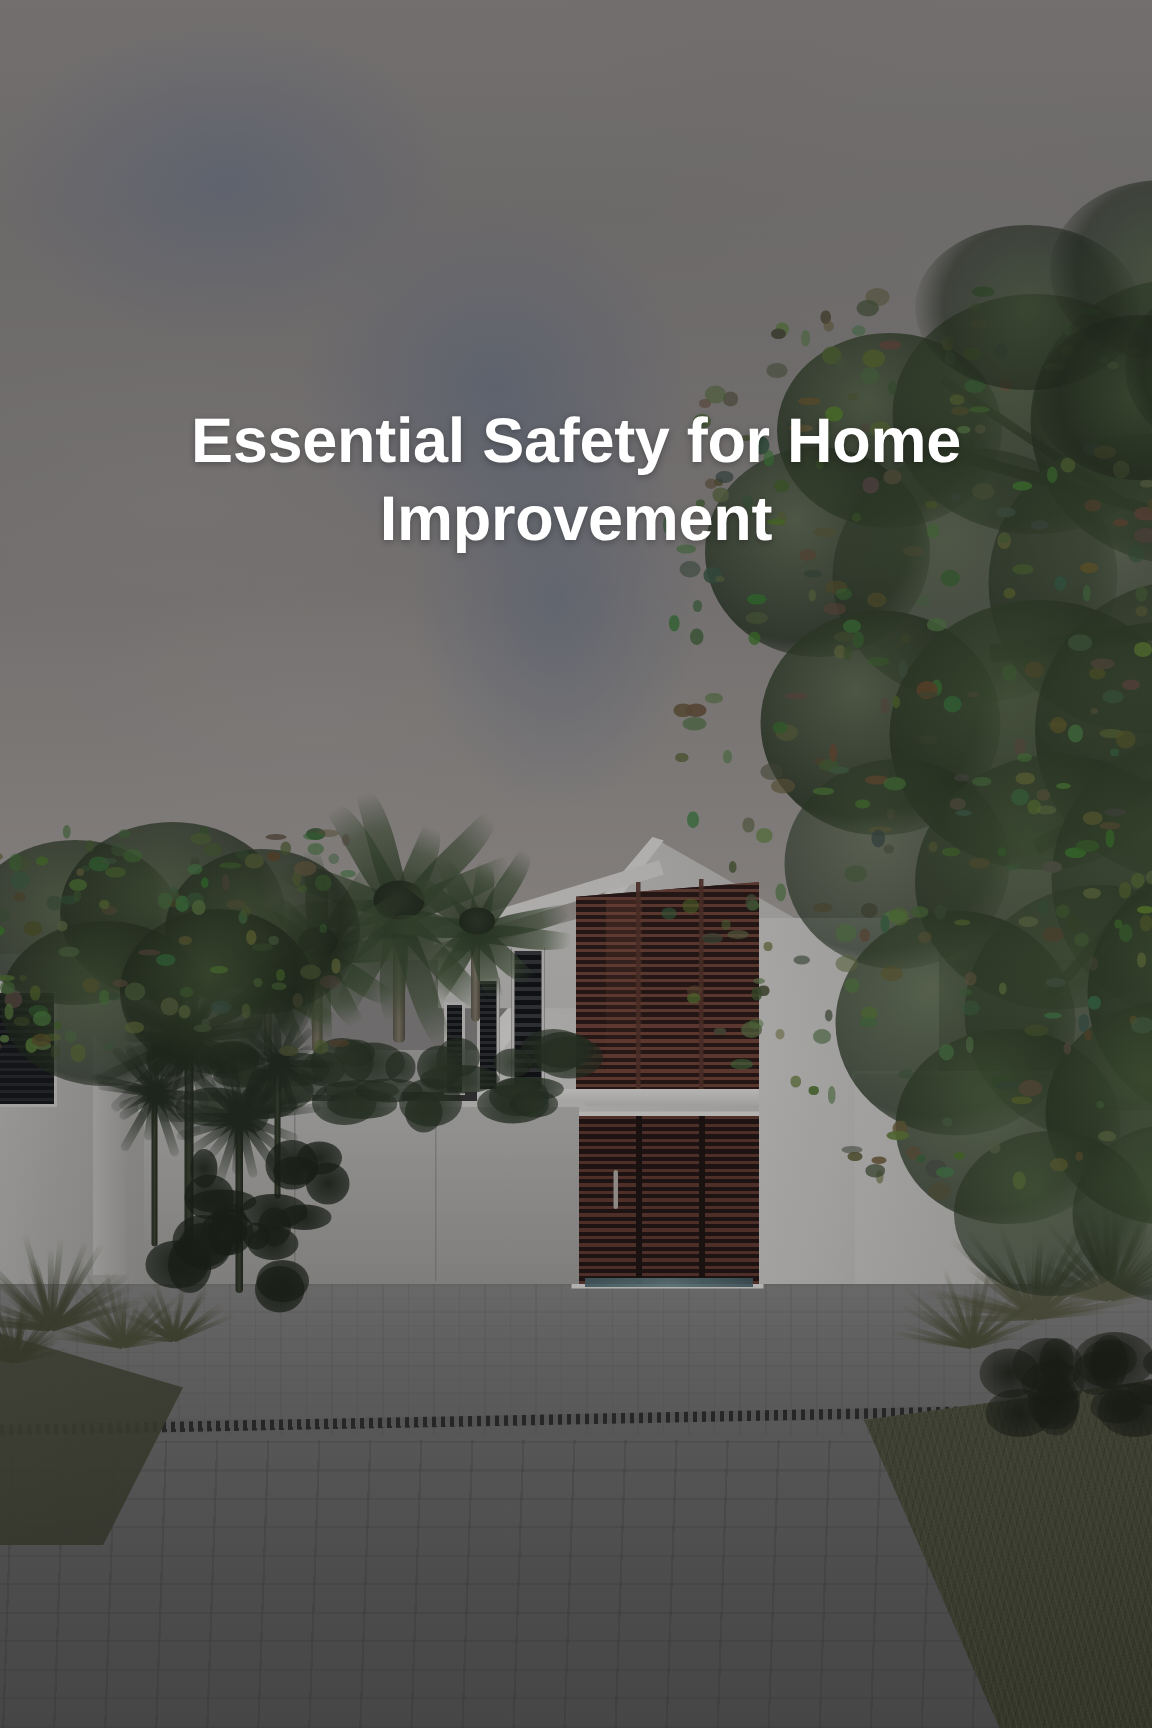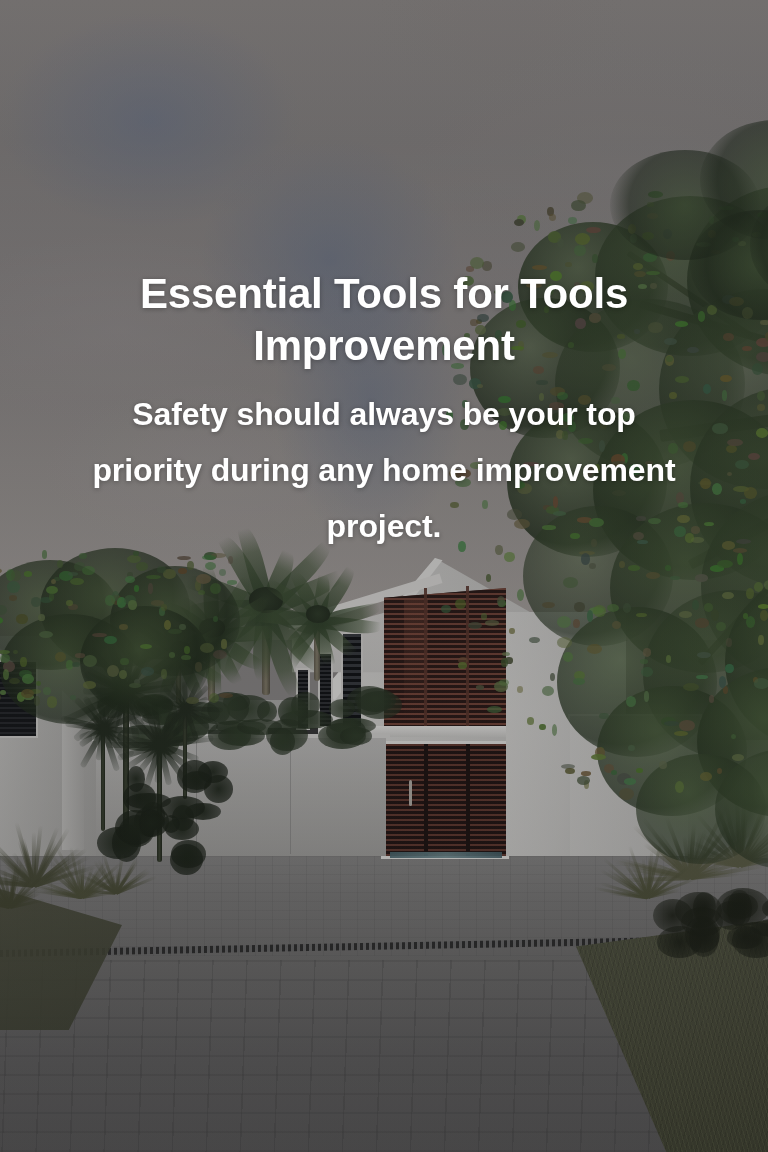--- a/index.html
+++ b/index.html
@@ -1146,17 +1146,16 @@
         <div class="leafmass" style="position: absolute; left: 610px; top: 150px; width: 150px; height: 110px; background: radial-gradient(circle, rgba(66, 88, 52, 0.7), rgba(30, 42, 25, 0.6) 60%, rgba(26, 36, 22, 0) 84%);"></div>
         <div class="leafmass" style="position: absolute; left: 700px; top: 120px; width: 150px; height: 120px; background: radial-gradient(circle, rgba(66, 88, 52, 0.7), rgba(30, 42, 25, 0.6) 60%, rgba(26, 36, 22, 0) 84%);"></div>
         <div class="leafmass" style="position: absolute; left: 690px; top: 210px; width: 140px; height: 110px; background: radial-gradient(circle, rgba(66, 88, 52, 0.7), rgba(30, 42, 25, 0.6) 60%, rgba(26, 36, 22, 0) 84%);"></div>
         <div class="leafmass" style="position: absolute; left: 750px; top: 190px; width: 120px; height: 110px; background: radial-gradient(circle, rgba(66, 88, 52, 0.7), rgba(30, 42, 25, 0.6) 60%, rgba(26, 36, 22, 0) 84%);"></div>
       </div>
 
     <div class="overlay"></div>
   </div>
 
   <div class="text-layer">
-    <div class="headline">Essential Tools for Tools Improvement</div>
-    <div class="subhead">Safety should always be your top priority during any home improvement project.</div>
+    <div class="headline">Essential Safety for Home Improvement</div>
   </div>
 
 </div>
 
 </body></html>

